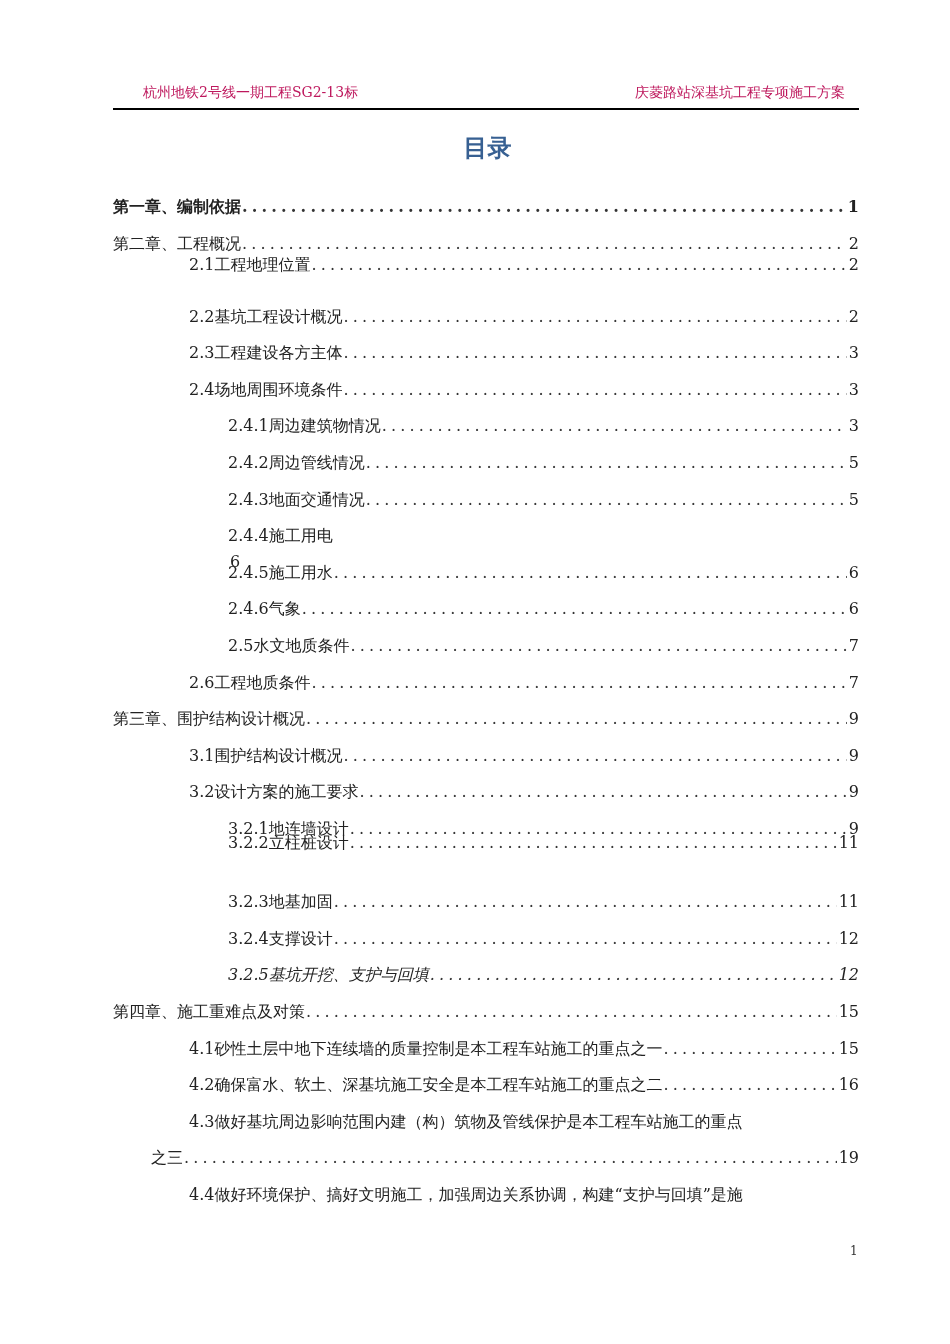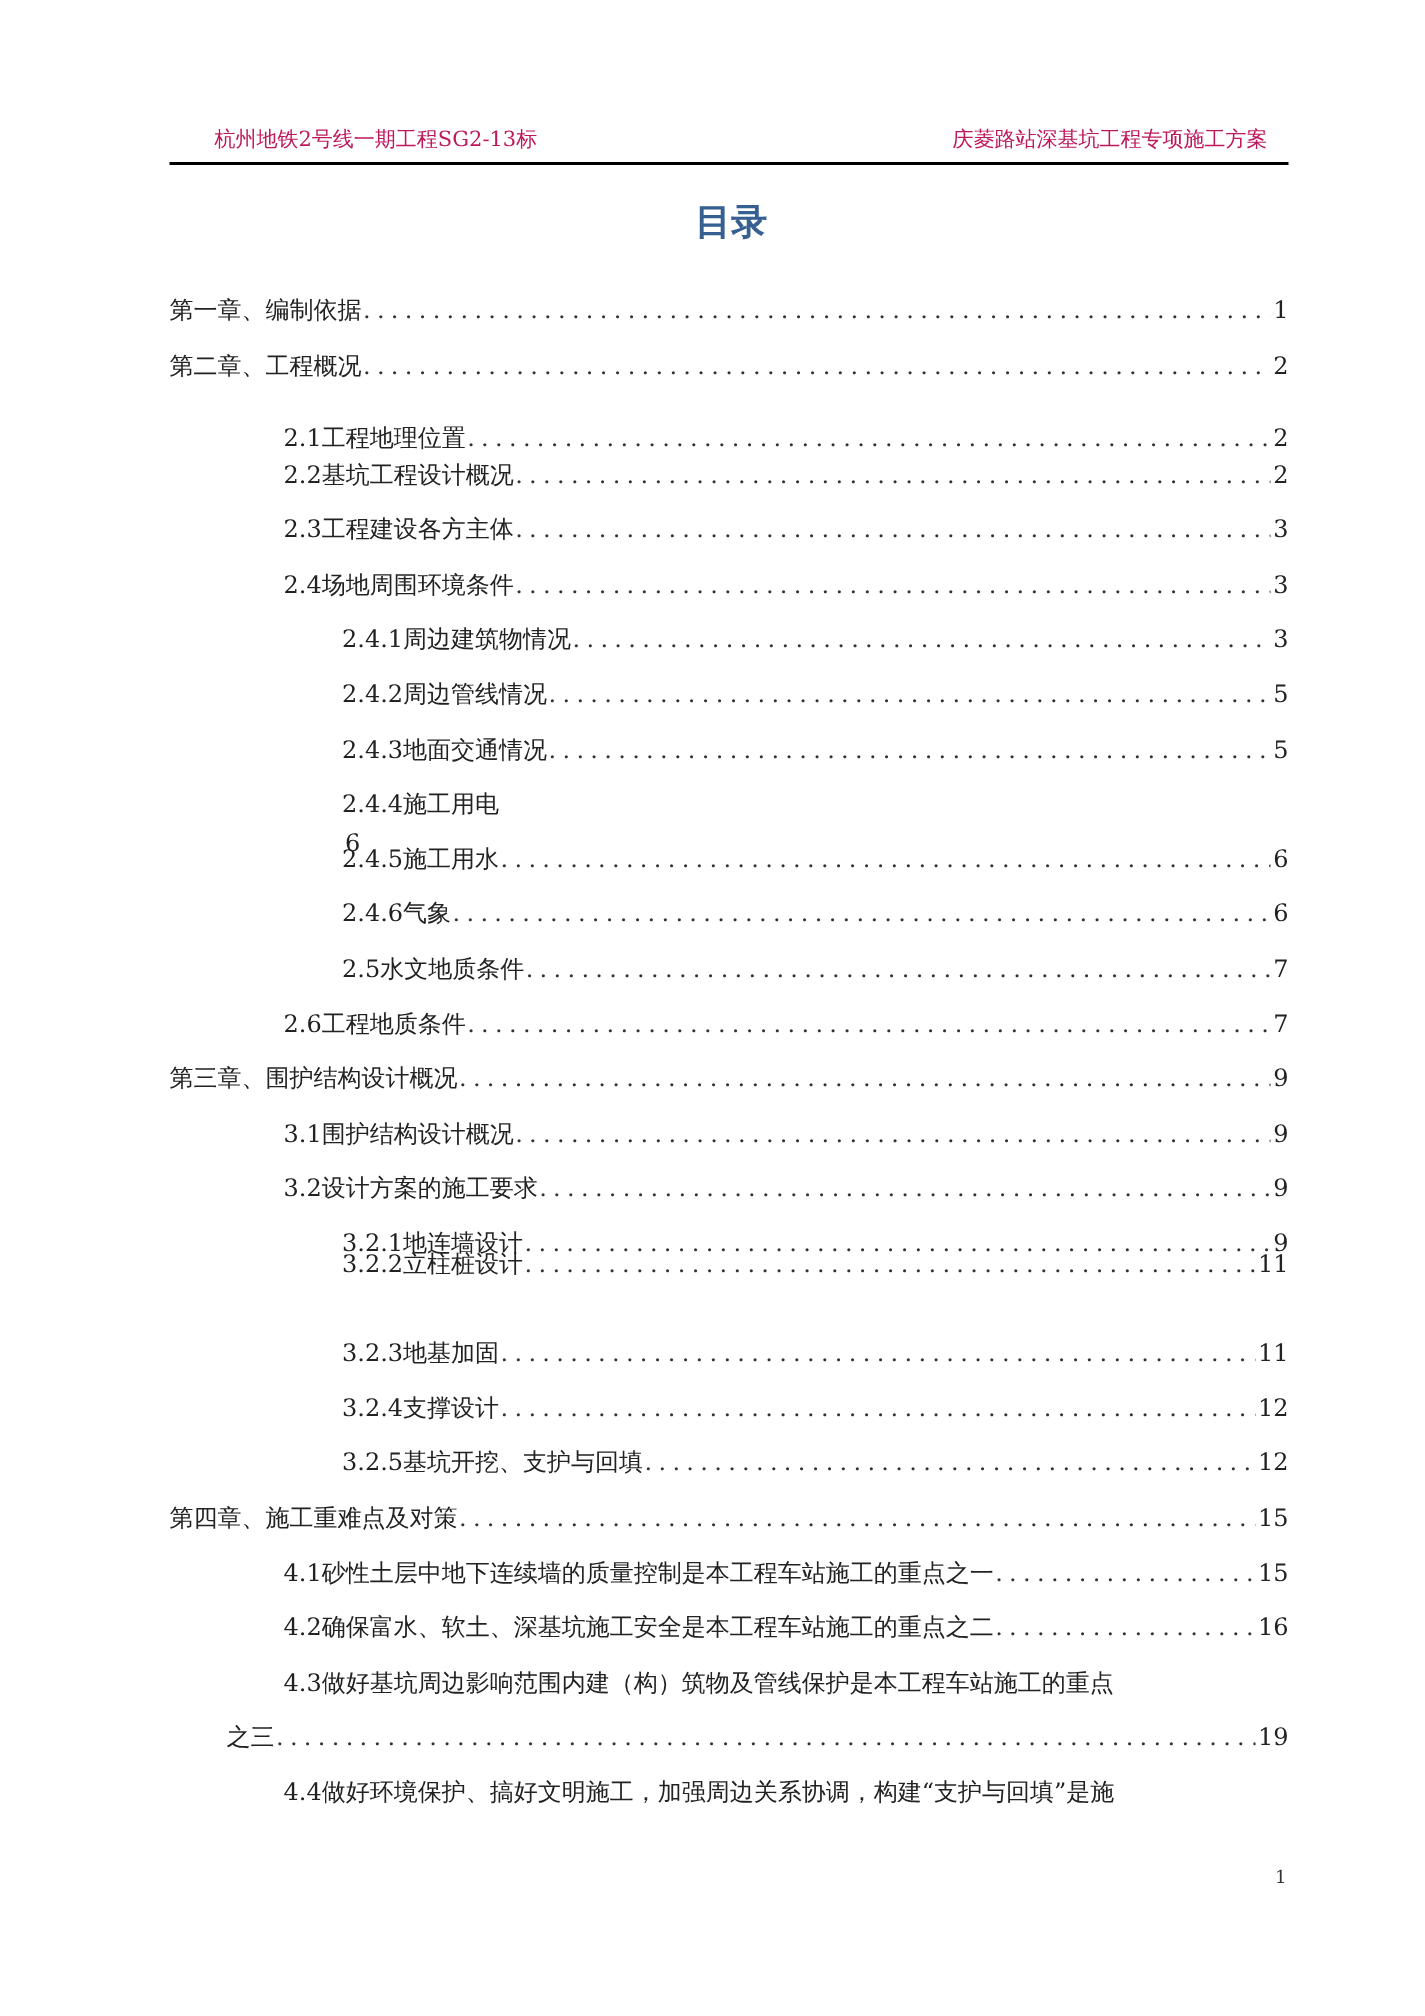--- a/index.html
+++ b/index.html
@@ -26,31 +26,31 @@
 
 <div class="header">
   <span class="left">杭州地铁2号线一期工程SG2-13标</span>
   <span class="right">庆菱路站深基坑工程专项施工方案</span>
 </div>
 <div class="header-rule"></div>
 
 <div class="title" style="color: rgb(55, 96, 146);">目录</div>
 
 <div class="toc" id="toc">
-    <div class="row" style="top: 0px; left: 0px; width: 746px;">
+    <div class="row" style="top: 0px; left: 0px; width: 746px; font-weight: bold;">
       <span class="label">第一章、编制依据</span>
       <span class="leader">........................................................................................................................................................................................................</span>
       <span class="page">1</span>
     </div>
     <div class="row" style="top: 37px; left: 0px; width: 746px;">
       <span class="label">第二章、工程概况</span>
       <span class="leader">........................................................................................................................................................................................................</span>
       <span class="page">2</span>
     </div>
-    <div class="row" style="top: 85px; left: 76px; width: 670px;">
+    <div class="row" style="top: 58px; left: 76px; width: 670px;">
       <span class="label">2.1工程地理位置</span>
       <span class="leader">........................................................................................................................................................................................................</span>
       <span class="page">2</span>
     </div>
     <div class="row" style="top: 110px; left: 76px; width: 670px;">
       <span class="label">2.2基坑工程设计概况</span>
       <span class="leader">........................................................................................................................................................................................................</span>
       <span class="page">2</span>
     </div>
     <div class="row" style="top: 146px; left: 76px; width: 670px;">
@@ -131,21 +131,21 @@
     <div class="row" style="top: 695px; left: 115px; width: 631px;">
       <span class="label">3.2.3地基加固</span>
       <span class="leader">........................................................................................................................................................................................................</span>
       <span class="page">11</span>
     </div>
     <div class="row" style="top: 732px; left: 115px; width: 631px;">
       <span class="label">3.2.4支撑设计</span>
       <span class="leader">........................................................................................................................................................................................................</span>
       <span class="page">12</span>
     </div>
-    <div class="row" style="top: 768px; left: 115px; width: 631px;">
+    <div class="row" style="top: 768px; left: 115px; width: 631px; font-style: italic;">
       <span class="label">3.2.5基坑开挖、支护与回填</span>
       <span class="leader">........................................................................................................................................................................................................</span>
       <span class="page">12</span>
     </div>
     <div class="row" style="top: 805px; left: 0px; width: 746px;">
       <span class="label">第四章、施工重难点及对策</span>
       <span class="leader">........................................................................................................................................................................................................</span>
       <span class="page">15</span>
     </div>
     <div class="row" style="top: 842px; left: 76px; width: 670px;">

